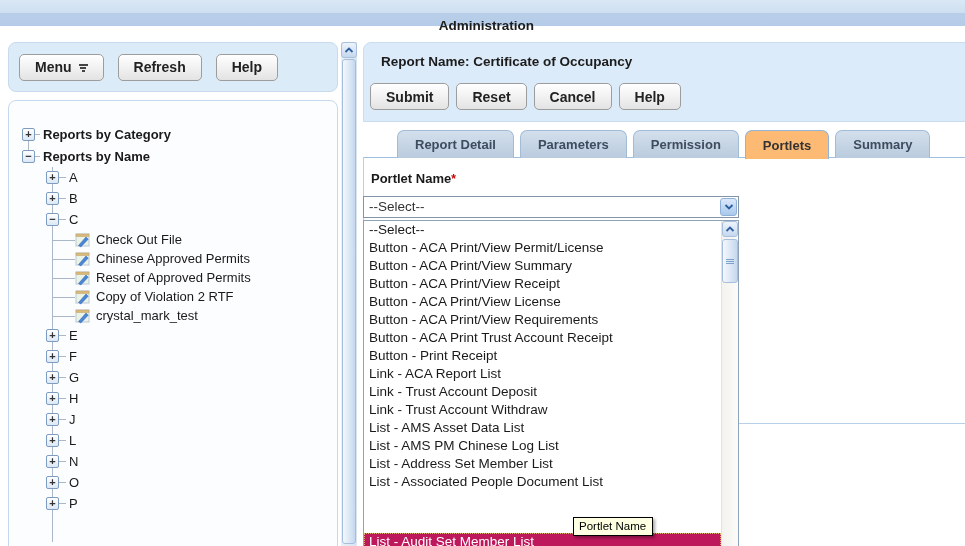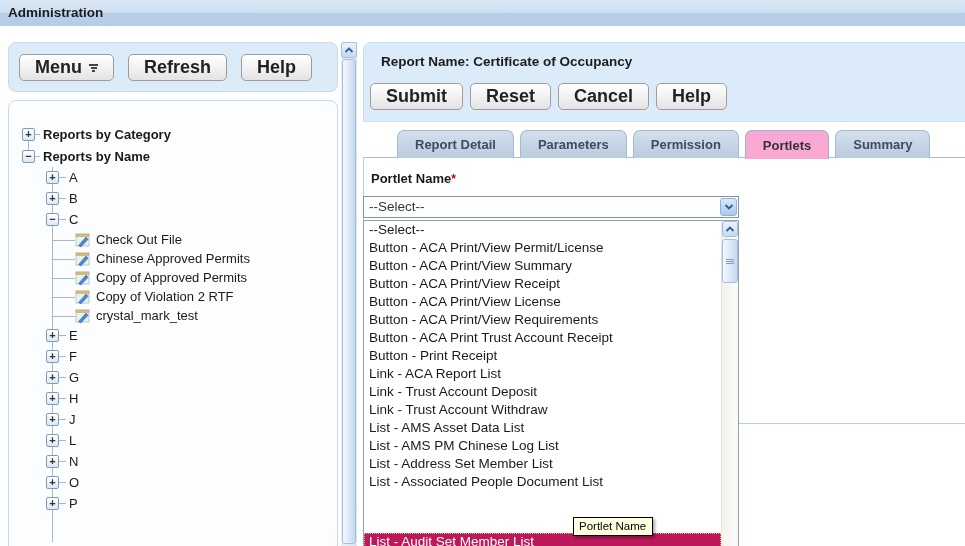--- a/index.html
+++ b/index.html
@@ -6,29 +6,29 @@
   html,body { width:965px; height:546px; }
   body {
     position:relative; overflow:hidden; background:#fff;
     font-family:"Liberation Sans","DejaVu Sans",sans-serif; color:#1a1a1a;
   }
   
   .appbar {
     position:absolute; left:0; top:0; width:965px; height:26px;
     background:linear-gradient(#dae7f5 0%, #cee0f1 48%, #b8cee9 50%, #b5cce8 100%);
   }
-  .appbar .title { font-size:13.5px; font-weight:bold; color:#1c1c1c; padding:5px 0 0 8px; }
+  .appbar .title { font-size:13.5px; font-weight:bold; color:#1c1c1c; padding:18px 0 0 8px;text-align:center; }
 
   
   .btn {
     display:inline-flex; align-items:center; justify-content:center;
     min-width:62px; height:27px; padding:0 15px;
     background:linear-gradient(#ffffff,#f3f3f3 45%,#e3e3e3);
     border:1px solid #9d9d9d; border-radius:5px;
-    font-size:18px; font-weight:bold; color:#222; cursor:pointer;
+    font-size:14px; font-weight:bold; color:#222; cursor:pointer;
     box-shadow:0 1px 0 rgba(255,255,255,.8) inset;
   }
   
   .ltoolbar {
     position:absolute; left:8px; top:42px; width:330px; height:50px;
     background:#dcebf8; border:1px solid #c7daee; border-radius:8px;
     display:flex; align-items:center; gap:14px; padding-left:10px;
   }
   .menu-caret { display:inline-block; margin-left:7px; }
   .menu-caret i { display:block; height:2px; background:#444; margin:1px auto 0; }
@@ -83,21 +83,21 @@
   .rheader .btnrow { position:absolute; left:6px; top:40px; display:flex; gap:7px; }
 
   
   .tabs { position:absolute; left:363px; top:130px; width:602px; height:28px; display:flex; gap:6px; padding-left:34px; z-index:2; }
   .tab {
     height:28px; padding:0 17px; display:flex; align-items:center;
     background:linear-gradient(#d3dfec,#b9cbde);
     border:1px solid #a3bcd6; border-bottom:none; border-radius:7px 7px 0 0;
     font-size:13px; font-weight:bold; color:#3d4c5e; cursor:pointer;
   }
-  .tab.active { background:#f9a8d4; border-color:#91b4d8; color:#333; height:29px; position:relative; z-index:3; }
+  .tab.active { background:#fdba74; border-color:#91b4d8; color:#333; height:29px; position:relative; z-index:3; }
 
   
   .pane {
     position:absolute; left:363px; top:157px; width:607px; height:267px;
     background:#fff; border:1px solid #b7cfe7; border-top-color:#9fc0e0; z-index:1;
   }
   .fieldlabel { position:absolute; left:371px; top:171px; font-size:13px; font-weight:bold; z-index:2; }
   .fieldlabel .req { color:#cc0000; font-size:12px; }
 
   
@@ -207,21 +207,21 @@
         <path d="M3.5 13.5 L11 5 L13.2 7.2 L5.8 15 Z" fill="#4a86d8" stroke="#2f5fa8" stroke-width="0.5"></path>
       </svg>
     <span class="tlabel">Chinese Approved Permits</span>
   </div>
   <div class="trow leaf">
     <svg class="leaf-icon" viewBox="0 0 16 16">
         <rect x="1" y="2" width="13" height="12" fill="#eaf4e6" stroke="#b9c7d6"></rect>
         <rect x="1" y="2" width="13" height="2.6" fill="#d9b97c" stroke="#b99b5e" stroke-width="0.4"></rect>
         <path d="M3.5 13.5 L11 5 L13.2 7.2 L5.8 15 Z" fill="#4a86d8" stroke="#2f5fa8" stroke-width="0.5"></path>
       </svg>
-    <span class="tlabel">Copy of Approved Permits</span>
+    <span class="tlabel">Reset of Approved Permits</span>
   </div>
   <div class="trow leaf">
     <svg class="leaf-icon" viewBox="0 0 16 16">
         <rect x="1" y="2" width="13" height="12" fill="#eaf4e6" stroke="#b9c7d6"></rect>
         <rect x="1" y="2" width="13" height="2.6" fill="#d9b97c" stroke="#b99b5e" stroke-width="0.4"></rect>
         <path d="M3.5 13.5 L11 5 L13.2 7.2 L5.8 15 Z" fill="#4a86d8" stroke="#2f5fa8" stroke-width="0.5"></path>
       </svg>
     <span class="tlabel">Copy of Violation 2 RTF</span>
   </div>
   <div class="trow leaf">

